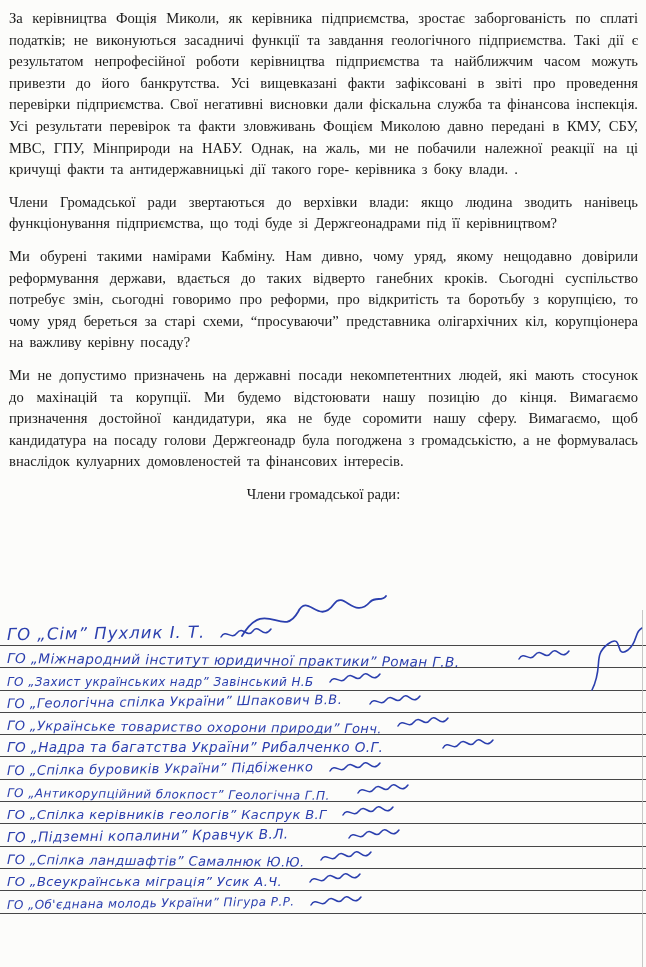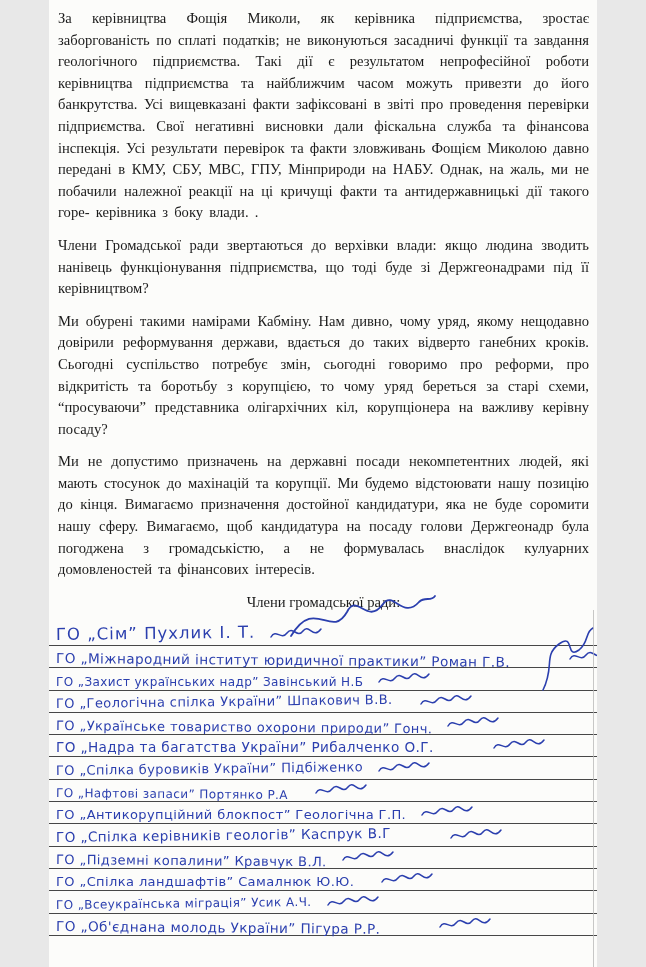--- a/index.html
+++ b/index.html
@@ -1,18 +1,18 @@
 <!DOCTYPE html>
 <html><head>
 <meta charset="utf-8">
 <style>
   html,body{margin:0;padding:0;background:#e8e8e8;}
   .page{
     position:relative;
-    width:548px;height:967px;
+    width:646px;height:967px;
     margin:0 auto;
     background:#fcfcfa;
     overflow:hidden;
     box-sizing:border-box;
     font-family:"Liberation Serif", serif;
   }
   
   .page .edge-artifact{
     position:absolute;right:3px;top:610px;bottom:0;width:1px;
     background:#b9b9b9;opacity:.8;
@@ -36,20 +36,21 @@
   }
   .flourish2{
     position:absolute;right:2px;top:26px;pointer-events:none;
   }
   .sig-row{
     height:22.3px;
     border-bottom:1px solid #474747;
     display:flex;align-items:flex-end;
     padding:0 16px 1px 7px;
     font-family:"DejaVu Sans", sans-serif;
+    font-style:italic;
     color:#2b3fae;
     font-size:13px;
     letter-spacing:.4px;
     white-space:nowrap;overflow:visible;
     box-sizing:border-box;
     text-align:center;
   }
   .sig-row.first{
     height:46px;
     font-size:16.5px;
@@ -127,26 +128,20 @@
         </svg>
     </div>
 
     <div class="sig-row">
       <span class="sig-text">ГО „Спілка буровиків України” Підбіженко</span>
       <svg class="squig" width="54" height="16" viewBox="0 0 54 16">
           <path d="M2 11 C 7 2, 12 15, 18 7 S 28 13, 34 5 S 44 14, 52 3" stroke="#2b3fae" stroke-width="1.5" fill="none" stroke-linecap="round"></path>
         </svg>
     </div>
 
-    <div class="sig-row">
-      <span class="sig-text">ГО „Нафтові запаси” Портянко Р.А</span>
-      <svg class="squig" width="54" height="16" viewBox="0 0 54 16">
-          <path d="M2 11 C 7 2, 12 15, 18 7 S 28 13, 34 5 S 44 14, 52 3" stroke="#2b3fae" stroke-width="1.5" fill="none" stroke-linecap="round"></path>
-        </svg>
-    </div>
 
     <div class="sig-row">
       <span class="sig-text">ГО „Антикорупційний блокпост” Геологічна Г.П.</span>
       <svg class="squig" width="54" height="16" viewBox="0 0 54 16">
           <path d="M2 11 C 7 2, 12 15, 18 7 S 28 13, 34 5 S 44 14, 52 3" stroke="#2b3fae" stroke-width="1.5" fill="none" stroke-linecap="round"></path>
         </svg>
     </div>
 
     <div class="sig-row">
       <span class="sig-text">ГО „Спілка керівників геологів” Каспрук В.Г</span>

